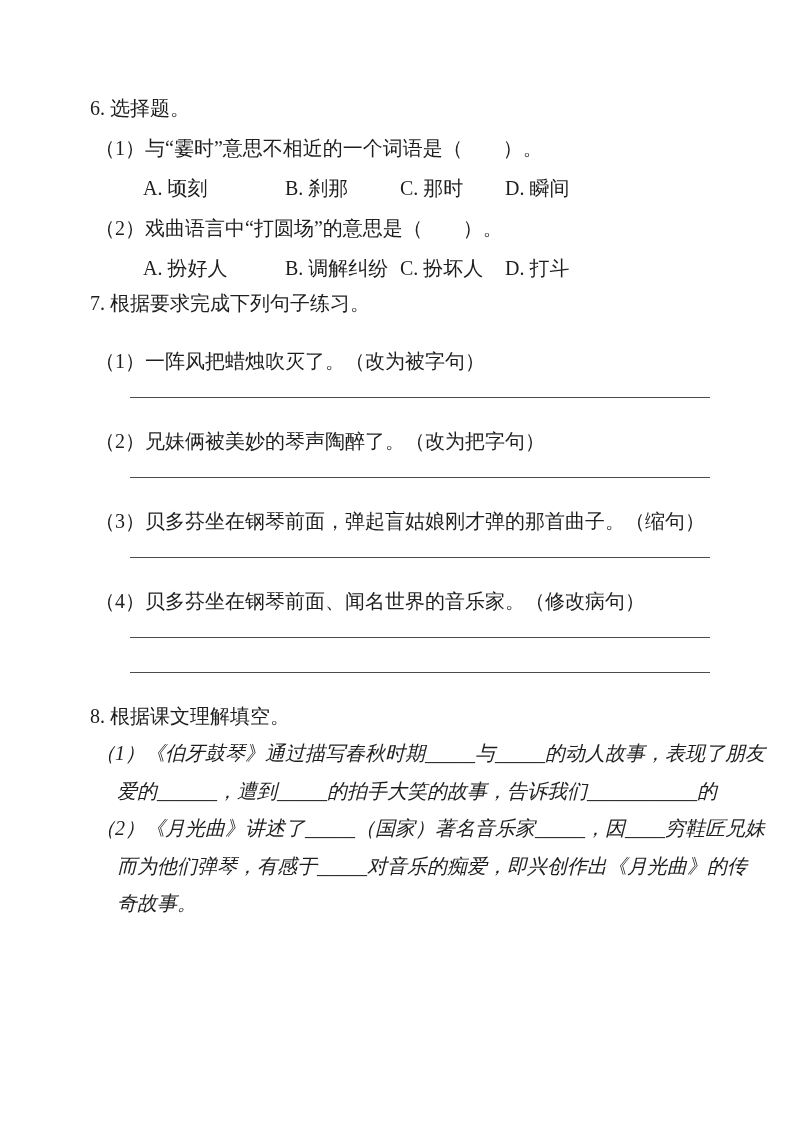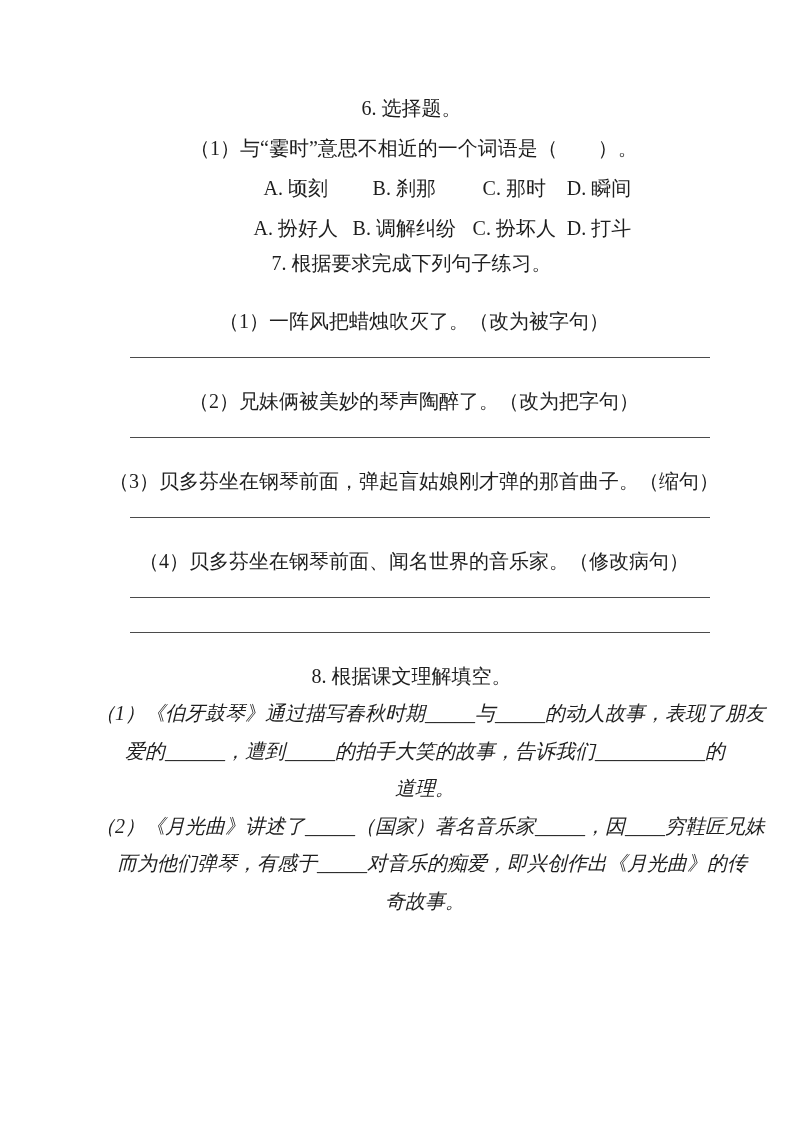--- a/index.html
+++ b/index.html
@@ -17,30 +17,30 @@
   }
   .page {
     position: absolute;
     top: 0; left: 0;
     width: 793px;
     height: 1122px;
     box-sizing: border-box;
     padding: 88px 60px 0 90px;
     font-size: 20px;
   }
-  .line { white-space: nowrap; text-align: center; }
+  .line { white-space: nowrap; }
   .lh40  { line-height: 40px; }
   .lh38  { line-height: 38px; margin-top: 24px; }
   .lh375 { line-height: 37.5px; }
   .lh30  { line-height: 30px; }
   .sub   { padding-left: 5px; }
   .options { padding-left: 53px; }
   .opt { display: inline-block; }
   .o0 { width: 102px; }
-  .o1 { width: 115px; }
+  .o1 { width: 115px; margin-left: 40px; }
   .o2 { width: 105px; }
   .answer-line {
     height: 17px;
     width: 580px;
     margin-left: 40px;
     margin-bottom: 17px;
     border-bottom: 1.5px solid #4b4b4b;
   }
   .fill-item { padding-left: 27px; font-style: italic; }
   .fill-first { text-indent: -22px; }
@@ -52,20 +52,23 @@
 
   <div class="line lh40">6. 选择题。</div>
 
   <div class="line lh40 sub">
     <span>（1）</span><span>与“霎时”意思不相近的一个词语是（　　）。</span>
   </div>
   <div class="line lh40 options">
     <span class="opt o0">A. 顷刻</span><span class="opt o1">B. 刹那</span><span class="opt o2">C. 那时</span><span class="opt">D. 瞬间</span>
   </div>
 
+  <div class="line lh40 sub">
+    <span>（2）</span><span>戏曲语言中“打圆场”的意思是（　　）。</span>
+  </div>
   <div class="line lh40 options">
     <span class="opt o0">A. 扮好人</span><span class="opt o1">B. 调解纠纷</span><span class="opt o2">C. 扮坏人</span><span class="opt">D. 打斗</span>
   </div>
 
   <div class="line lh30">7. 根据要求完成下列句子练习。</div>
 
   <div class="line lh38 sub">
     <span>（1）</span><span>一阵风把蜡烛吹灭了。（改为被字句）</span>
   </div>
   <div class="answer-line"></div>
@@ -87,21 +90,20 @@
 
   <div class="answer-line"></div>
 
   <div class="line lh38">8. 根据课文理解填空。</div>
 
   <div class="fill-item">
     <div class="line lh375 fill-first">
       <span>（1）</span><span>《伯牙鼓琴》通过描写春秋时期_____与_____的动人故事，表现了朋友</span>
     </div>
     <div class="line lh375">爱的______，遭到_____的拍手大笑的故事，告诉我们___________的</div>
-    <div class="line lh375">道理。</div>
   </div>
 
   <div class="fill-item">
     <div class="line lh375 fill-first">
       <span>（2）</span><span>《月光曲》讲述了_____（国家）著名音乐家_____，因____穷鞋匠兄妹</span>
     </div>
     <div class="line lh375">而为他们弹琴，有感于_____对音乐的痴爱，即兴创作出《月光曲》的传</div>
     <div class="line lh375">奇故事。</div>
   </div>
 

